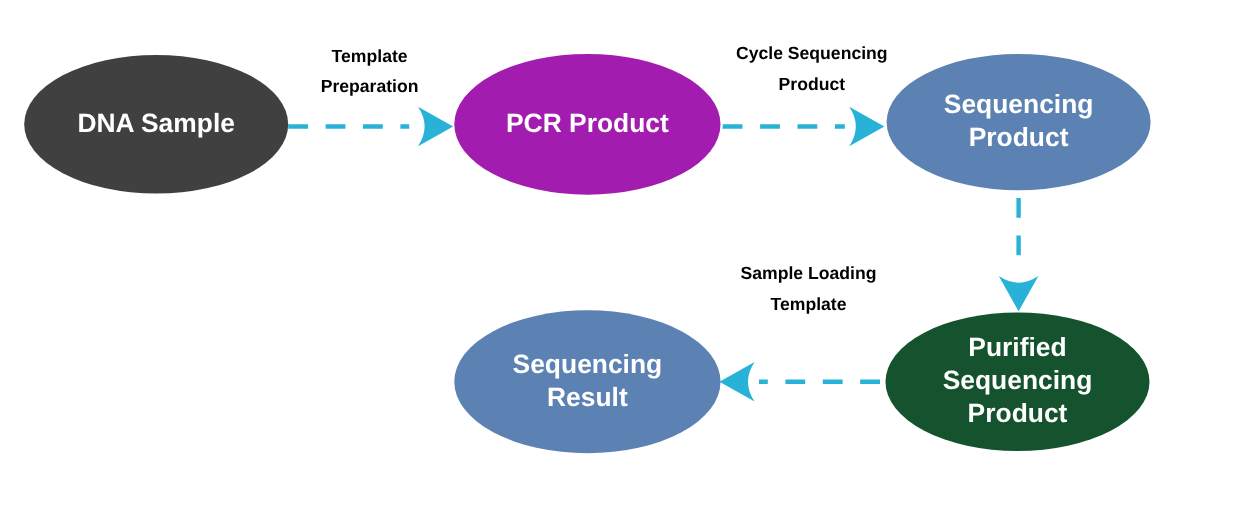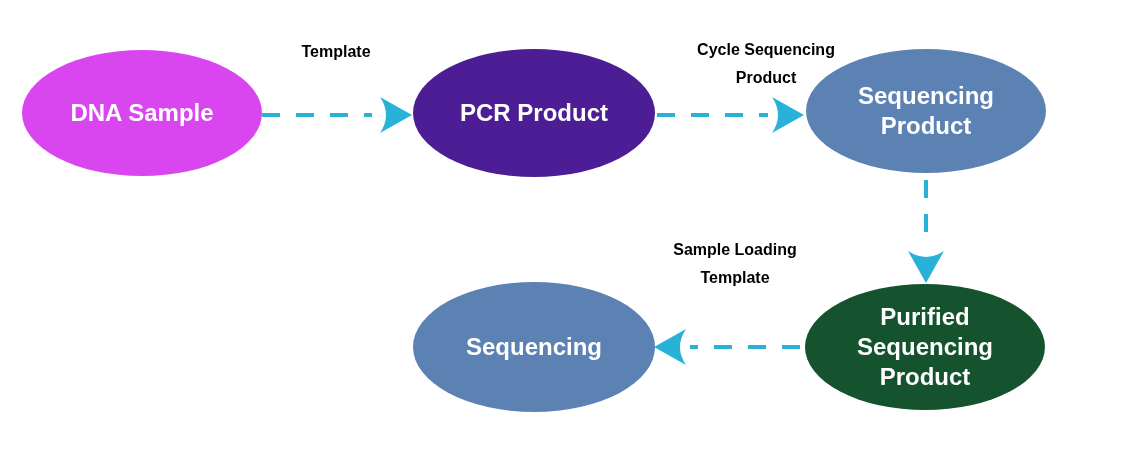--- a/index.html
+++ b/index.html
@@ -44,21 +44,21 @@
 
   
   .node-dna        { left: 22px;  top: 50px;  width: 240px; height: 126px; }
   .node-pcr        { left: 413px; top: 49px;  width: 242px; height: 128px; }
   .node-seqprod    { left: 806px; top: 49px;  width: 240px; height: 124px; }
   .node-purified   { left: 805px; top: 284px; width: 240px; height: 126px; }
   .node-seqresult  { left: 413px; top: 282px; width: 242px; height: 130px; }
 
   
   .label-template  { left: 236px; top: 38px;  width: 200px; }
-  .label-cycle     { left: 636px; top: 36px;  width: 260px; }
+  .label-cycle     { left: 608px; top: 36px;  width: 260px; }
   .label-sample    { left: 605px; top: 236px; width: 260px; }
 </style>
 </head>
 <body>
 
 <div class="canvas" style="background-color: rgb(255, 255, 255);">
 
   <svg class="arrow-layer" viewBox="0 0 1131 459" aria-hidden="true">
     <g>
       <line x1="262" y1="115" x2="372" y2="115" stroke="#29b2d8" stroke-width="4" stroke-dasharray="18 16"></line>
@@ -71,45 +71,47 @@
     <g>
       <line x1="926" y1="180" x2="926" y2="248" stroke="#29b2d8" stroke-width="4" stroke-dasharray="18 16"></line>
       <path d="M926,283 L908,251 Q926,263 944,251 Z" fill="#29b2d8"></path>
     </g>
     <g>
       <line x1="800" y1="347" x2="690" y2="347" stroke="#29b2d8" stroke-width="4" stroke-dasharray="18 16"></line>
       <path d="M654,347 L686,329 Q674,347 686,365 Z" fill="#29b2d8"></path>
     </g>
   </svg>
 
-  <div class="node node-dna" style="background-color: #d946ef;">
+  <div class="node node-dna" style="background-color: #404040;">
     <span class="node-line">DNA Sample</span>
   </div>
 
-  <div class="node node-pcr" style="background-color: #4c1d95;">
+  <div class="node node-pcr" style="background-color: #a21caf;">
     <span class="node-line">PCR Product</span>
   </div>
 
   <div class="node node-seqprod" style="background-color: rgb(92, 130, 180);">
     <span class="node-line">Sequencing</span>
     <span class="node-line">Product</span>
   </div>
 
   <div class="node node-purified" style="background-color: #14532d;">
     <span class="node-line">Purified</span>
     <span class="node-line">Sequencing</span>
     <span class="node-line">Product</span>
   </div>
 
   <div class="node node-seqresult" style="background-color: rgb(92, 130, 180);">
     <span class="node-line">Sequencing</span>
+    <span class="node-line">Result</span>
   </div>
 
   <div class="edge-label label-template" style="color: rgb(0, 0, 0);">
     <span class="edge-label-line">Template</span>
+    <span class="edge-label-line">Preparation</span>
   </div>
 
   <div class="edge-label label-cycle" style="color: rgb(0, 0, 0);">
     <span class="edge-label-line">Cycle Sequencing</span>
     <span class="edge-label-line">Product</span>
   </div>
 
   <div class="edge-label label-sample" style="color: rgb(0, 0, 0);">
     <span class="edge-label-line">Sample Loading</span>
     <span class="edge-label-line">Template</span>

